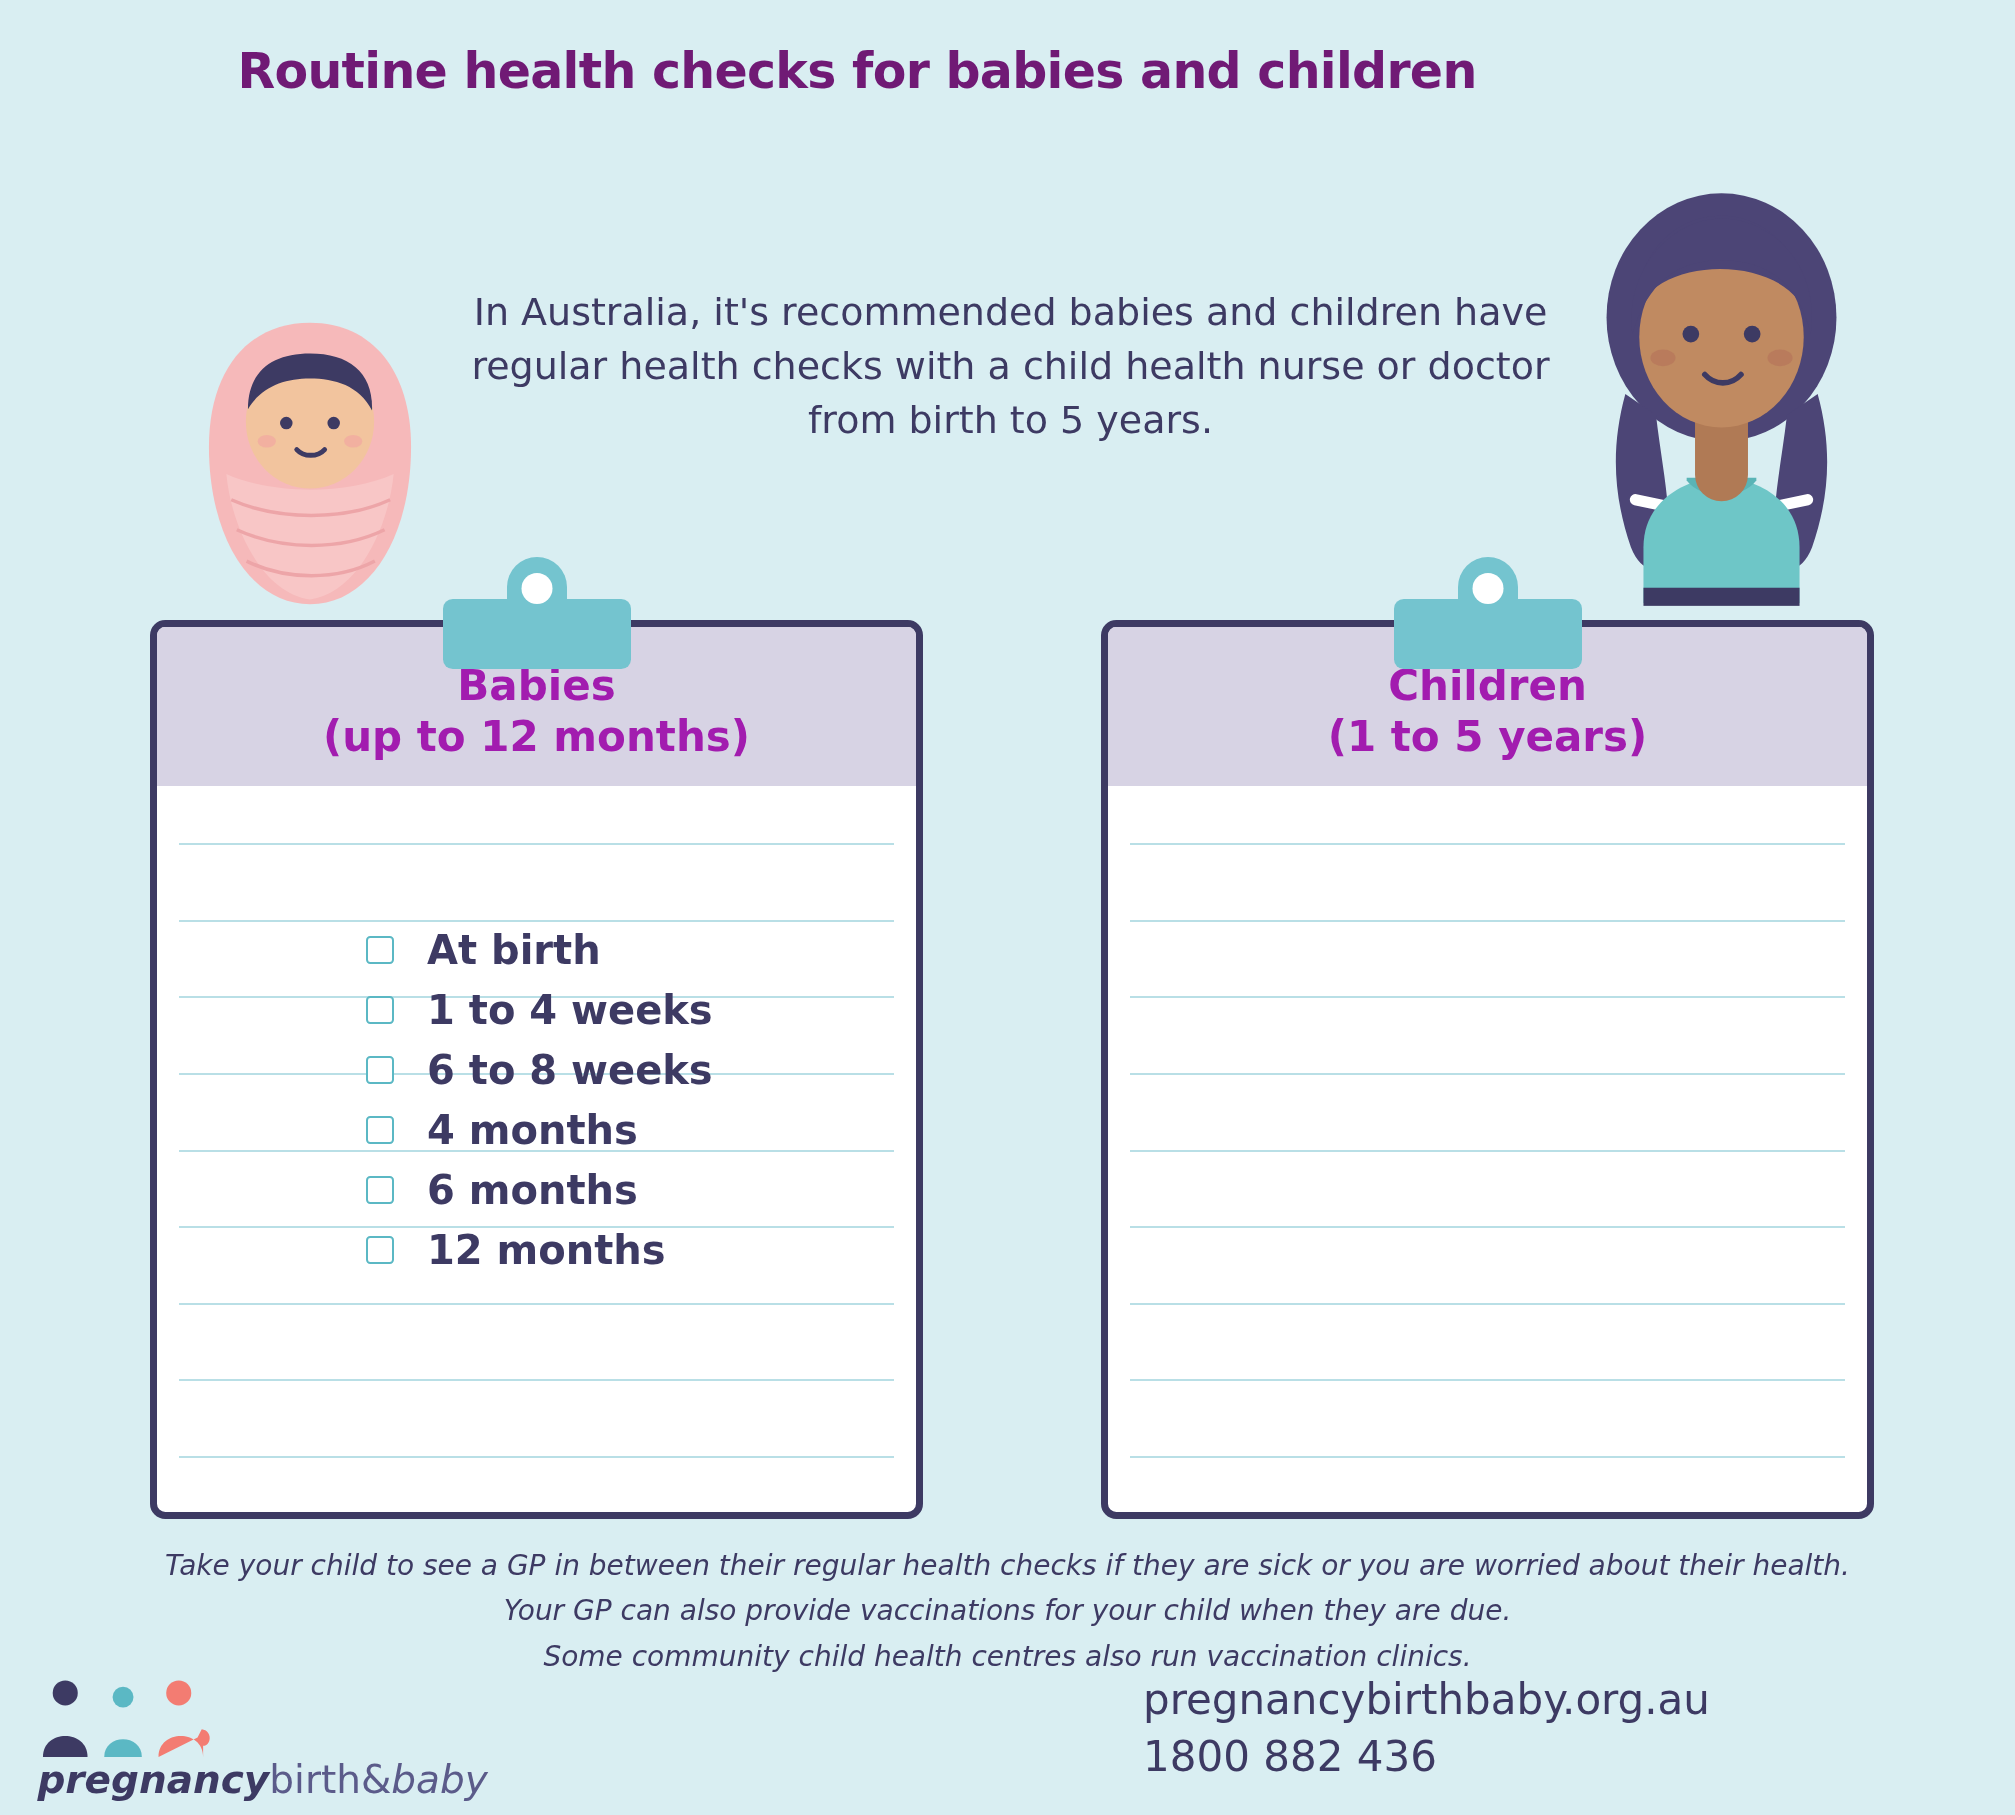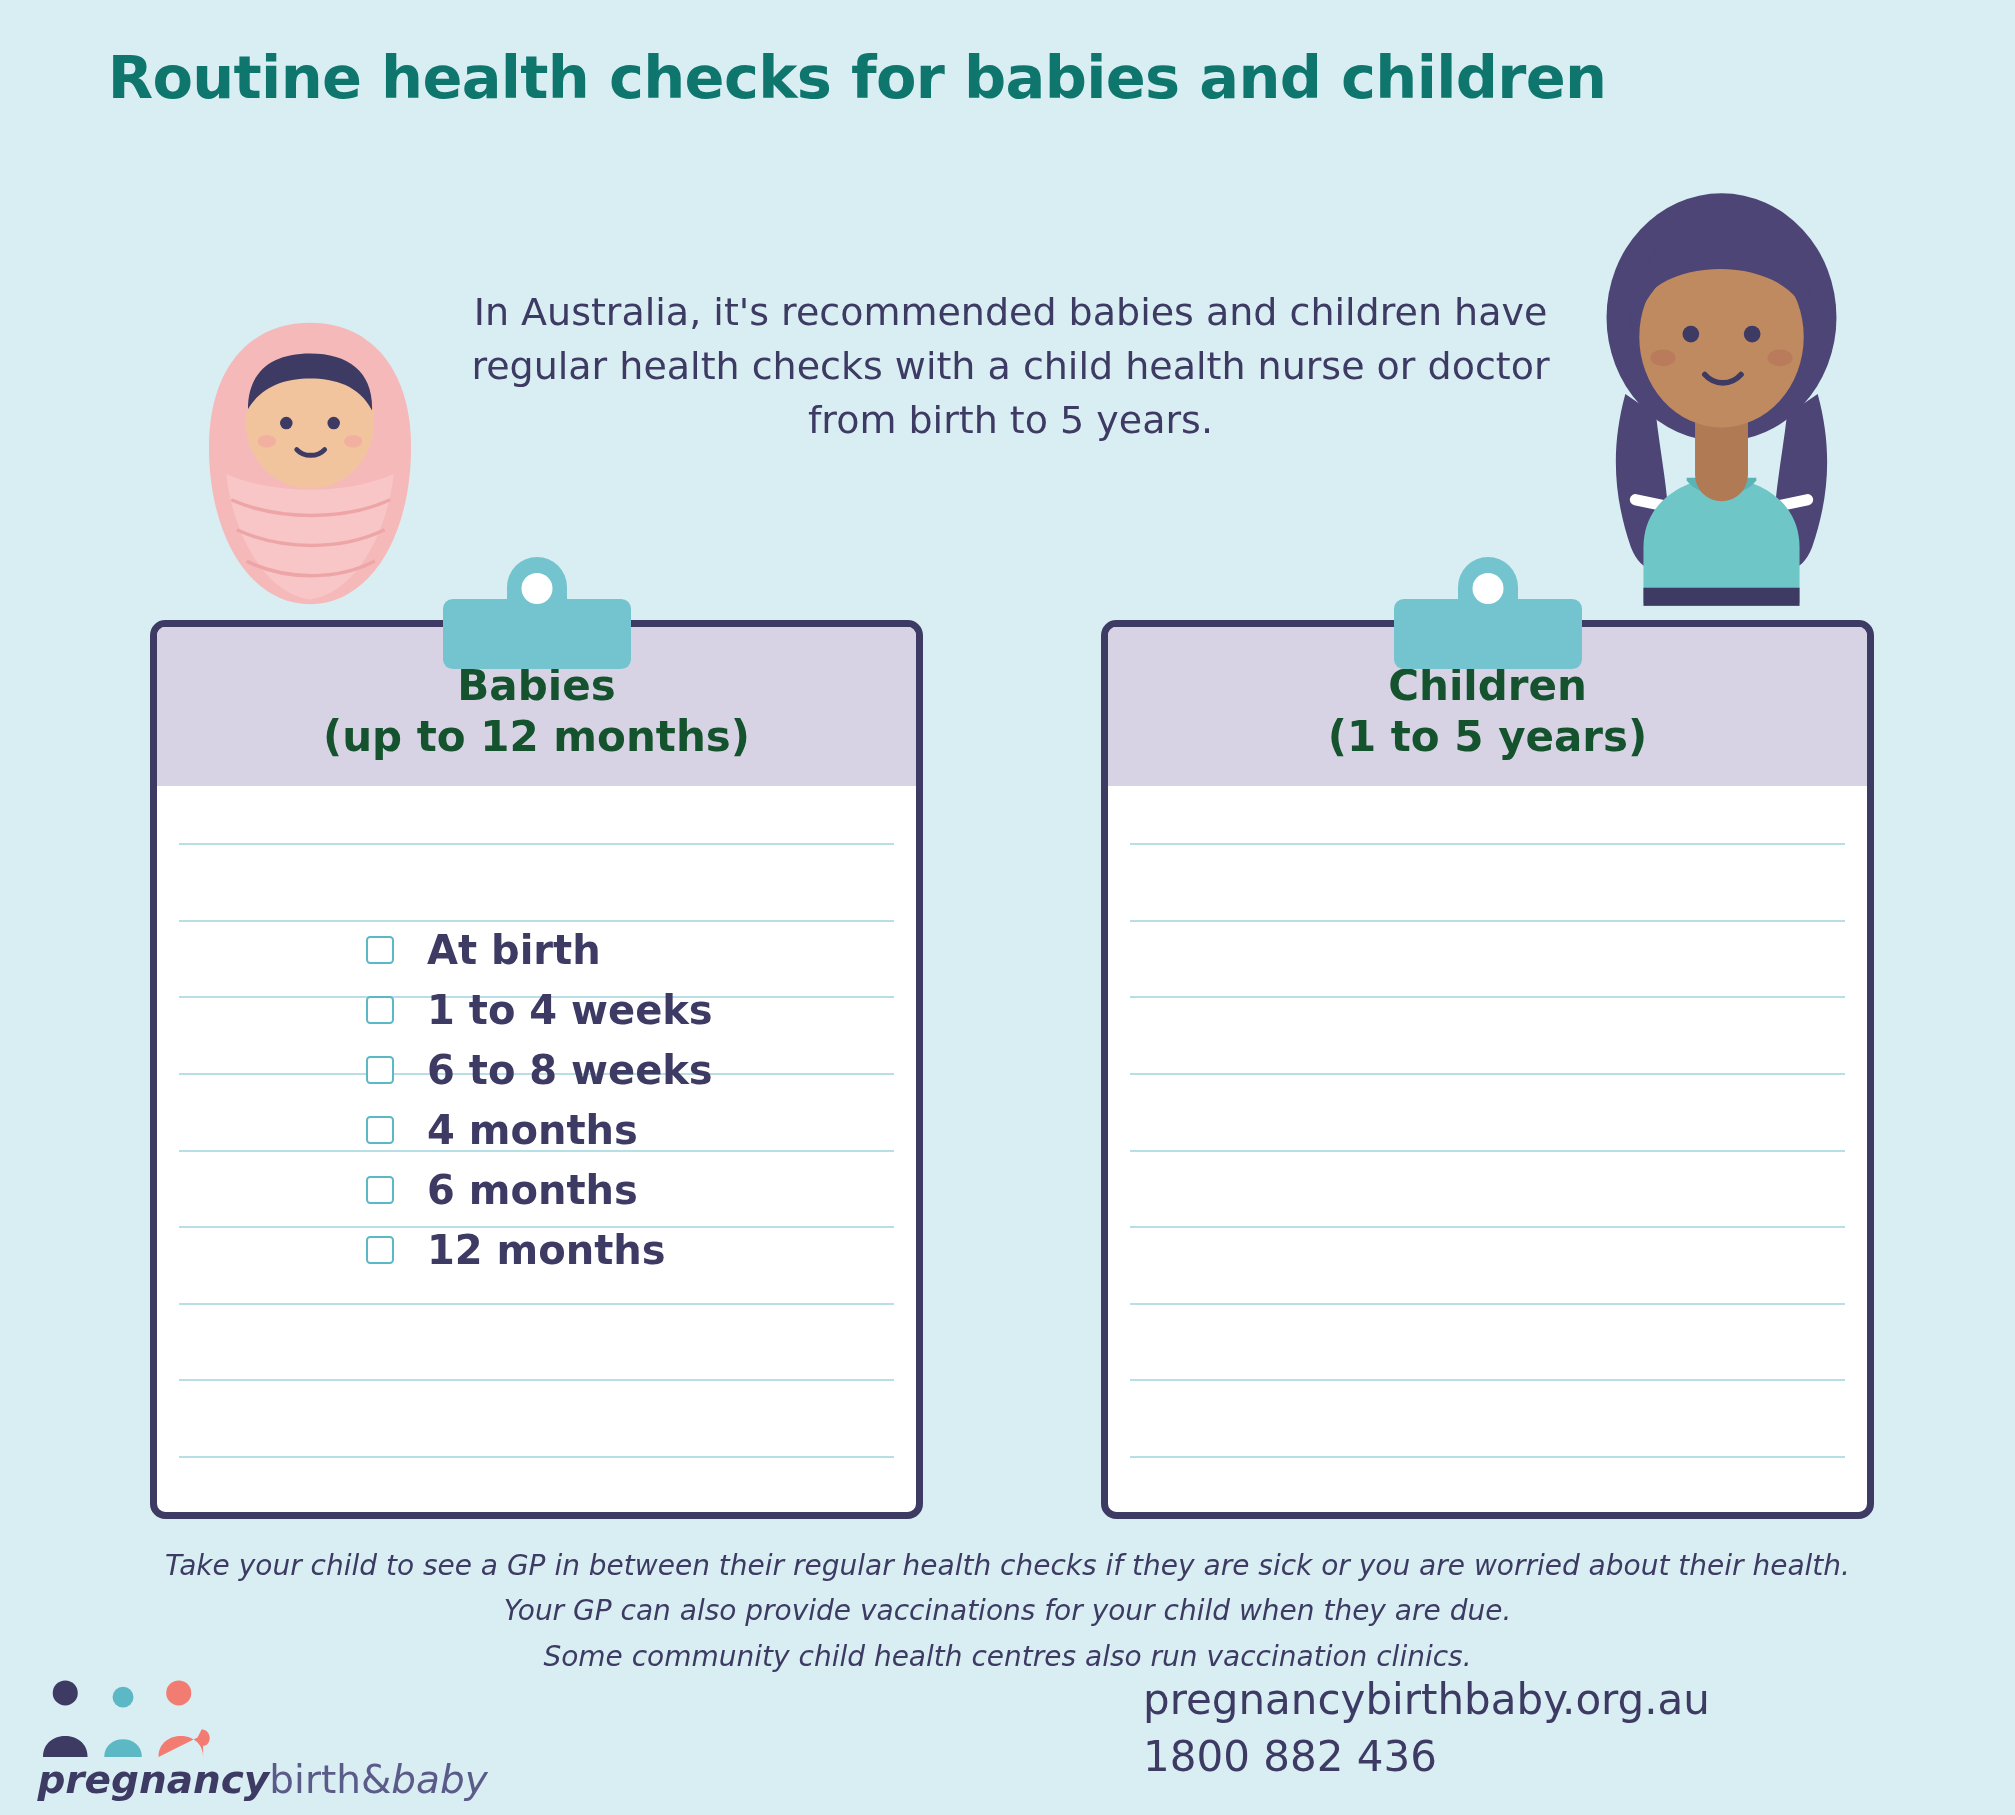--- a/index.html
+++ b/index.html
@@ -22,23 +22,23 @@
     background: #d9eef2;
   }
 
   
   .title {
     position: absolute;
     top: 43px;
     left: 0;
     width: 1714px;
     text-align: center;
-    font-size: 59px;
+    font-size: 49px;
     font-weight: bold;
-    color: #0f766e;
+    color: #701a75;
     letter-spacing: -0.7px;
     font-family: "DejaVu Sans", sans-serif;
   }
 
   
   .intro {
     position: absolute;
     top: 286px;
     left: 446px;
     width: 1129px;
@@ -86,21 +86,21 @@
     box-sizing: border-box;
     overflow: hidden;
   }
   .board-header {
     background: #d7d3e4;
     padding: 33px 0 24px 0;
     text-align: center;
     font-size: 42px;
     font-weight: bold;
     line-height: 1.22;
-    color: #14532d;
+    color: #a21caf;
   }
   .rules {
     position: absolute;
     left: 0;
     top: 216px;
     width: 100%;
     height: 676px;
   }
   .rule {
     position: absolute;

